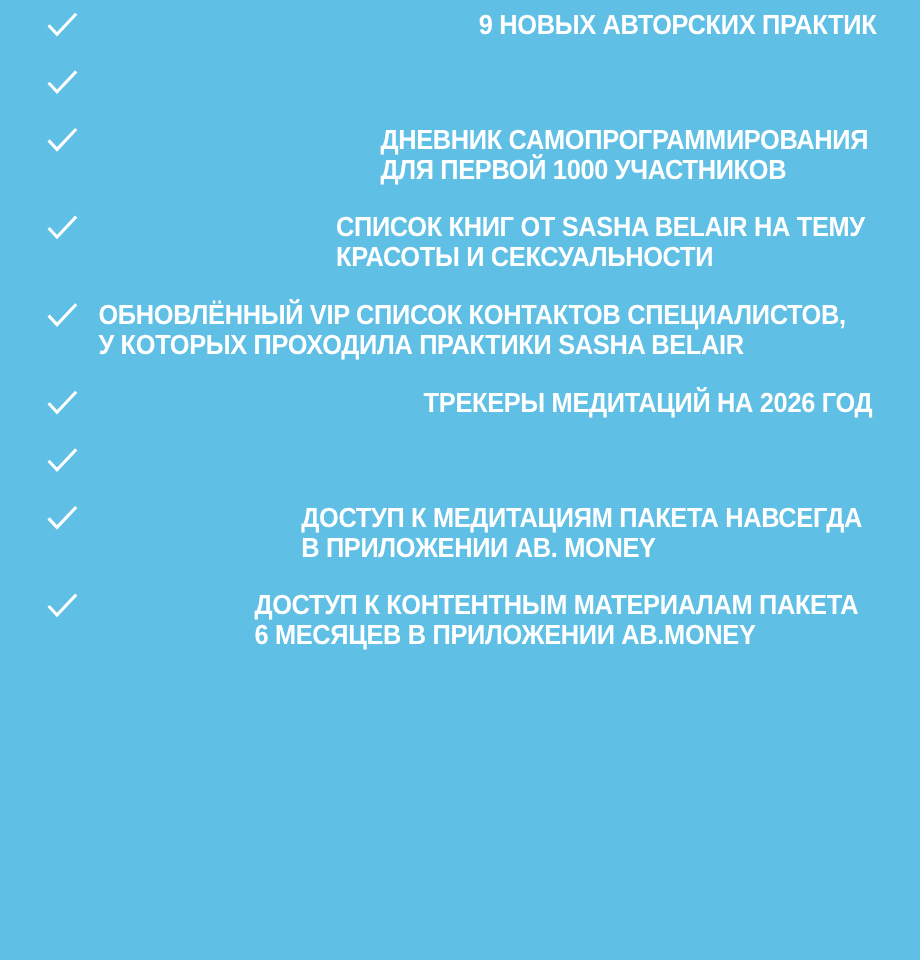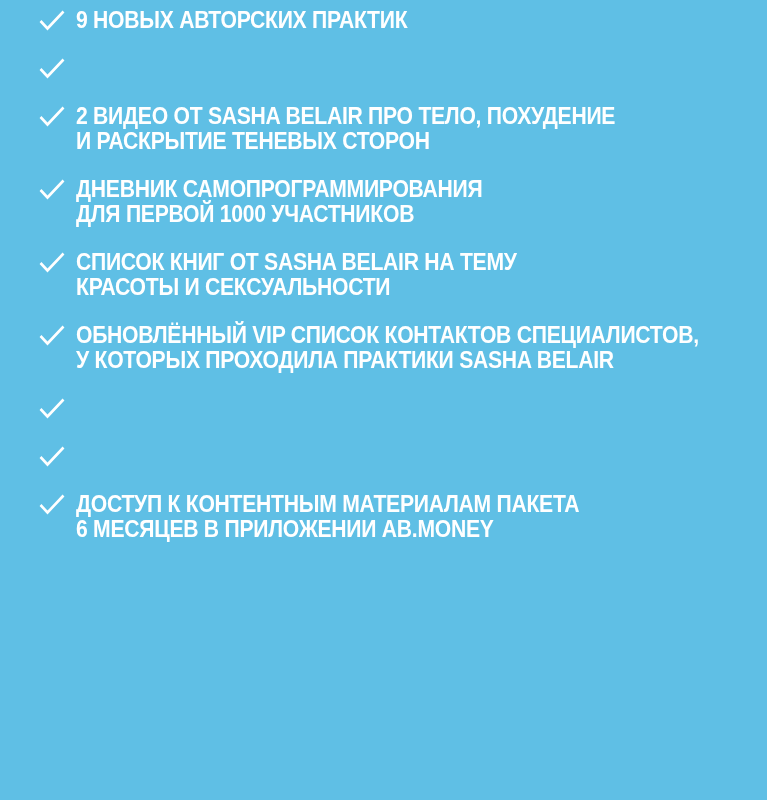--- a/index.html
+++ b/index.html
@@ -16,20 +16,21 @@
   .list {
     box-sizing: border-box;
     padding: 8px 8px 0 38px;
     display: flex;
     flex-direction: column;
     gap: 23px;
   }
   .item {
     display: flex;
     align-items: flex-start;
+    justify-content: space-between;
   }
   .check {
     flex: 0 0 auto;
     width: 28px;
     height: 25px;
     margin-right: 10px;
     display: flex;
     align-items: center;
     justify-content: center;
   }
@@ -71,31 +72,20 @@
       </svg>
     </span>
   </div>
     <div class="item">
     <span class="check">
       <svg width="26" height="21" viewBox="0 0 26 21" aria-hidden="true">
         <polyline points="1.5,11 8.5,18.5 24.5,1.5" fill="none" stroke="#ffffff" stroke-width="2.6" stroke-linecap="butt" stroke-linejoin="miter"></polyline>
       </svg>
     </span>
     <div class="lines">
-        <div class="line" style="color: rgb(255, 255, 255);">2 ВИДЕО ОТ SASHA BELAIR ПРО ТЕЛО, ПОХУДЕНИЕ</div>
-        <div class="line" style="color: rgb(255, 255, 255);">И РАСКРЫТИЕ ТЕНЕВЫХ СТОРОН</div>
-      </div>
-  </div>
-    <div class="item">
-    <span class="check">
-      <svg width="26" height="21" viewBox="0 0 26 21" aria-hidden="true">
-        <polyline points="1.5,11 8.5,18.5 24.5,1.5" fill="none" stroke="#ffffff" stroke-width="2.6" stroke-linecap="butt" stroke-linejoin="miter"></polyline>
-      </svg>
-    </span>
-    <div class="lines">
         <div class="line" style="color: rgb(255, 255, 255);">ДНЕВНИК САМОПРОГРАММИРОВАНИЯ</div>
         <div class="line" style="color: rgb(255, 255, 255);">ДЛЯ ПЕРВОЙ 1000 УЧАСТНИКОВ</div>
       </div>
   </div>
     <div class="item">
     <span class="check">
       <svg width="26" height="21" viewBox="0 0 26 21" aria-hidden="true">
         <polyline points="1.5,11 8.5,18.5 24.5,1.5" fill="none" stroke="#ffffff" stroke-width="2.6" stroke-linecap="butt" stroke-linejoin="miter"></polyline>
       </svg>
     </span>
@@ -114,32 +104,46 @@
         <div class="line" style="color: rgb(255, 255, 255);">ОБНОВЛЁННЫЙ VIP СПИСОК КОНТАКТОВ СПЕЦИАЛИСТОВ,</div>
         <div class="line" style="color: rgb(255, 255, 255);">У КОТОРЫХ ПРОХОДИЛА ПРАКТИКИ SASHA BELAIR</div>
       </div>
   </div>
     <div class="item">
     <span class="check">
       <svg width="26" height="21" viewBox="0 0 26 21" aria-hidden="true">
         <polyline points="1.5,11 8.5,18.5 24.5,1.5" fill="none" stroke="#ffffff" stroke-width="2.6" stroke-linecap="butt" stroke-linejoin="miter"></polyline>
       </svg>
     </span>
+    <div class="lines">
+        <div class="line" style="color: rgb(255, 255, 255);">ТРЕКЕРЫ МЕДИТАЦИЙ НА 2026 ГОД</div>
+      </div>
   </div>
     <div class="item">
     <span class="check">
       <svg width="26" height="21" viewBox="0 0 26 21" aria-hidden="true">
         <polyline points="1.5,11 8.5,18.5 24.5,1.5" fill="none" stroke="#ffffff" stroke-width="2.6" stroke-linecap="butt" stroke-linejoin="miter"></polyline>
       </svg>
     </span>
   </div>
     <div class="item">
     <span class="check">
       <svg width="26" height="21" viewBox="0 0 26 21" aria-hidden="true">
         <polyline points="1.5,11 8.5,18.5 24.5,1.5" fill="none" stroke="#ffffff" stroke-width="2.6" stroke-linecap="butt" stroke-linejoin="miter"></polyline>
       </svg>
     </span>
     <div class="lines">
+        <div class="line" style="color: rgb(255, 255, 255);">ДОСТУП К МЕДИТАЦИЯМ ПАКЕТА НАВСЕГДА</div>
+        <div class="line" style="color: rgb(255, 255, 255);">В ПРИЛОЖЕНИИ AB. MONEY</div>
+      </div>
+  </div>
+    <div class="item">
+    <span class="check">
+      <svg width="26" height="21" viewBox="0 0 26 21" aria-hidden="true">
+        <polyline points="1.5,11 8.5,18.5 24.5,1.5" fill="none" stroke="#ffffff" stroke-width="2.6" stroke-linecap="butt" stroke-linejoin="miter"></polyline>
+      </svg>
+    </span>
+    <div class="lines">
         <div class="line" style="color: rgb(255, 255, 255);">ДОСТУП К КОНТЕНТНЫМ МАТЕРИАЛАМ ПАКЕТА</div>
         <div class="line" style="color: rgb(255, 255, 255);">6 МЕСЯЦЕВ В ПРИЛОЖЕНИИ AB.MONEY</div>
       </div>
   </div>
   </div>
 
 </body></html>

